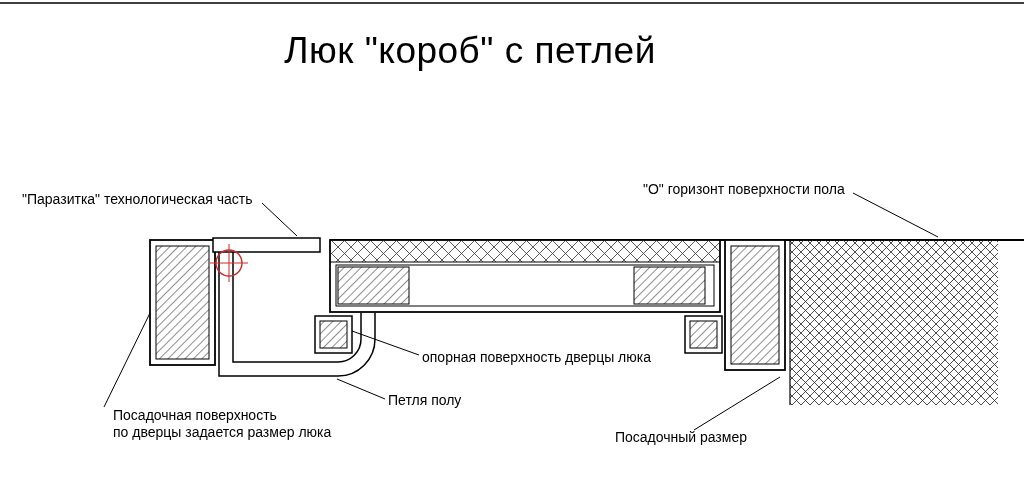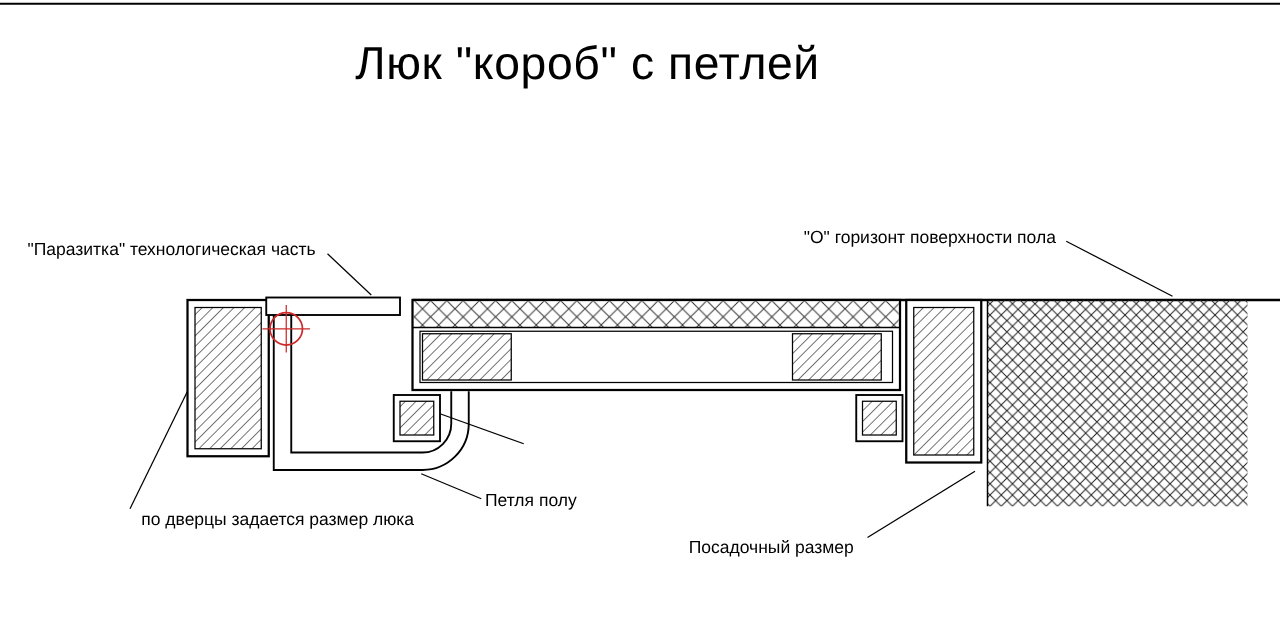--- a/index.html
+++ b/index.html
@@ -23,21 +23,21 @@
     font-size:37px;
     font-weight:400;
     letter-spacing:0.5px;
   }
   .label {
     position:absolute;
     font-size:14px;
     line-height:17px;
     white-space:nowrap;
   }
-  .label-center { text-align:center; }
+  .label-center { text-align:right; }
 </style>
 </head>
 <body style="background: rgb(255, 255, 255);">
 
 <div class="canvas">
 
   <svg width="1024" height="499" viewBox="0 0 1024 499">
     <defs>
       <pattern id="hSteel" patternUnits="userSpaceOnUse" width="6" height="6" patternTransform="rotate(45)">
         <line x1="0" y1="0" x2="0" y2="6" stroke="#222" stroke-width="1"></line>
@@ -107,24 +107,26 @@
       <line x1="780" y1="377" x2="694" y2="430"></line>
     </g>
   </svg>
 
   <h1 class="title">Люк "короб" с петлей</h1>
 
   <div class="label" style="left:22px; top:191px;">"Паразитка" технологическая часть</div>
 
   <div class="label" style="left:643px; top:181px;">"О" горизонт поверхности пола</div>
 
+  <div class="label" style="left:422px; top:349px;">опорная поверхность дверцы люка</div>
 
   <div class="label" style="left:388px; top:392px;">Петля полу</div>
 
   <div class="label" style="left:113px; top:407px;">
+    <div>Посадочная поверхность</div>
     <div>по дверцы задается размер люка</div>
   </div>
 
   <div class="label label-center" style="left:487px; top:429px; width:260px;">
     <div>Посадочный размер</div>
   </div>
 
 </div>
 
 </body></html>

